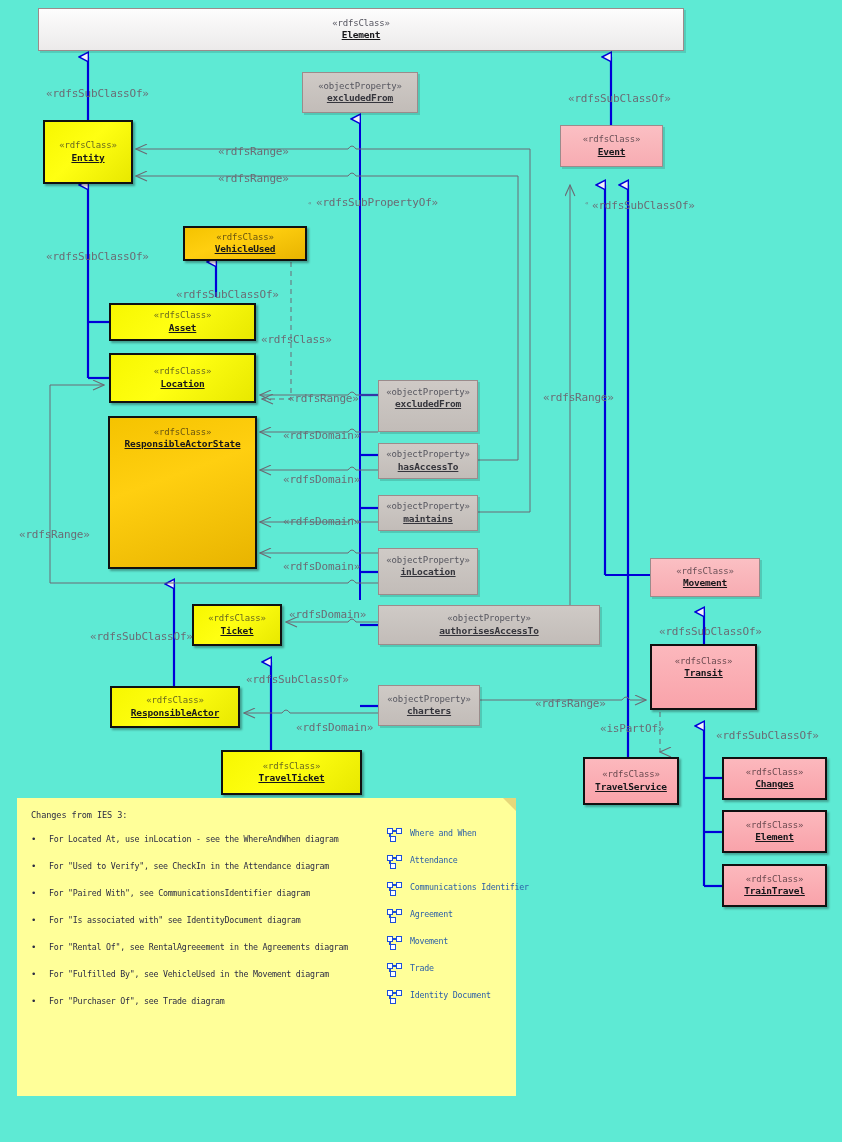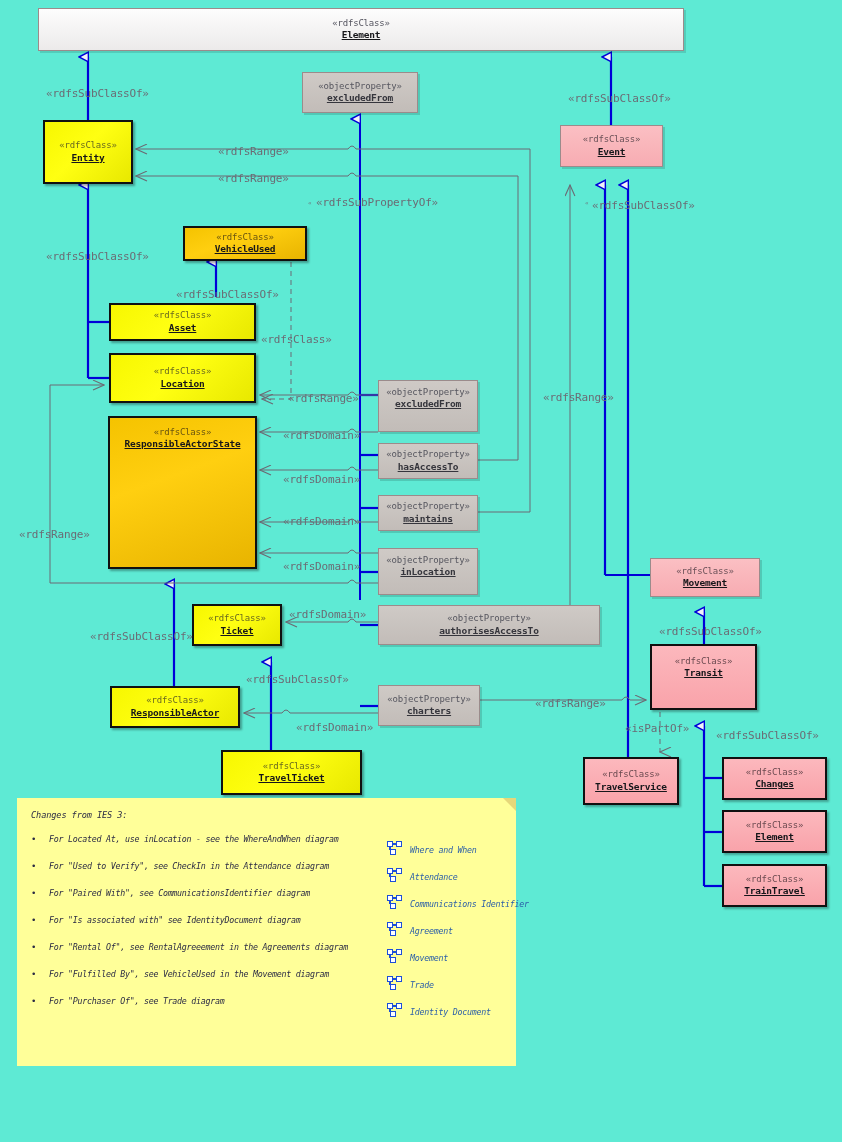--- a/index.html
+++ b/index.html
@@ -94,25 +94,24 @@
     color: #6b6b74;
     white-space: nowrap;
     letter-spacing: -0.2px;
     z-index: 6;
     background: transparent;
   }
   
   .note {
     position: absolute;
     left: 17px; top: 798px;
-    width: 499px; height: 268px;
+    width: 499px; height: 298px;
     background: #ffff99;
     z-index: 8;
     box-sizing: border-box;
-    font-style: italic;
   }
   .note .fold {
     position: absolute;
     right: 0; top: 0;
     width: 0; height: 0;
     border-left: 13px solid transparent;
     border-top: 13px solid #e6d77a;
   }
   .note-title {
     position: absolute;
@@ -141,21 +140,21 @@
     font-size: 9px;
     line-height: 1;
     padding-top: 1px;
   }
   .links {
     position: absolute;
     left: 370px; top: 30px;
   }
   .linkrow {
     display: flex;
-    align-items: flex-end;
+    align-items: flex-start;
     height: 27px;
   }
   .dicon {
     position: relative;
     width: 15px; height: 14px;
     flex: 0 0 15px;
     margin-right: 8px;
   }
   .dicon i {
     position: absolute;
@@ -415,21 +414,21 @@
   <div class="elabel" style="left:283px; top:560px;">«rdfsDomain»</div>
   <div class="elabel" style="left:19px; top:528px;">«rdfsRange»</div>
   <div class="elabel" style="left:543px; top:391px;">«rdfsRange»</div>
   <div class="elabel" style="left:289px; top:608px;">«rdfsDomain»</div>
   <div class="elabel" style="left:246px; top:673px;">«rdfsSubClassOf»</div>
   <div class="elabel" style="left:90px; top:630px;">«rdfsSubClassOf»</div>
   <div class="elabel" style="left:296px; top:721px;">«rdfsDomain»</div>
   <div class="elabel" style="left:535px; top:697px;">«rdfsRange»</div>
   <div class="elabel" style="left:659px; top:625px;">«rdfsSubClassOf»</div>
   <div class="elabel" style="left:716px; top:729px;">«rdfsSubClassOf»</div>
-  <div class="elabel" style="left:625px; top:722px;">«isPartOf»</div>
+  <div class="elabel" style="left:600px; top:722px;">«isPartOf»</div>
 
   <div class="note">
     <div class="fold"></div>
     <div class="note-title">Changes from IES 3:</div>
 
     <div class="bullets">
       <div class="bullet">
         <span class="dot">•</span>
         <span>For Located At, use inLocation - see the WhereAndWhen diagram</span>
       </div>

